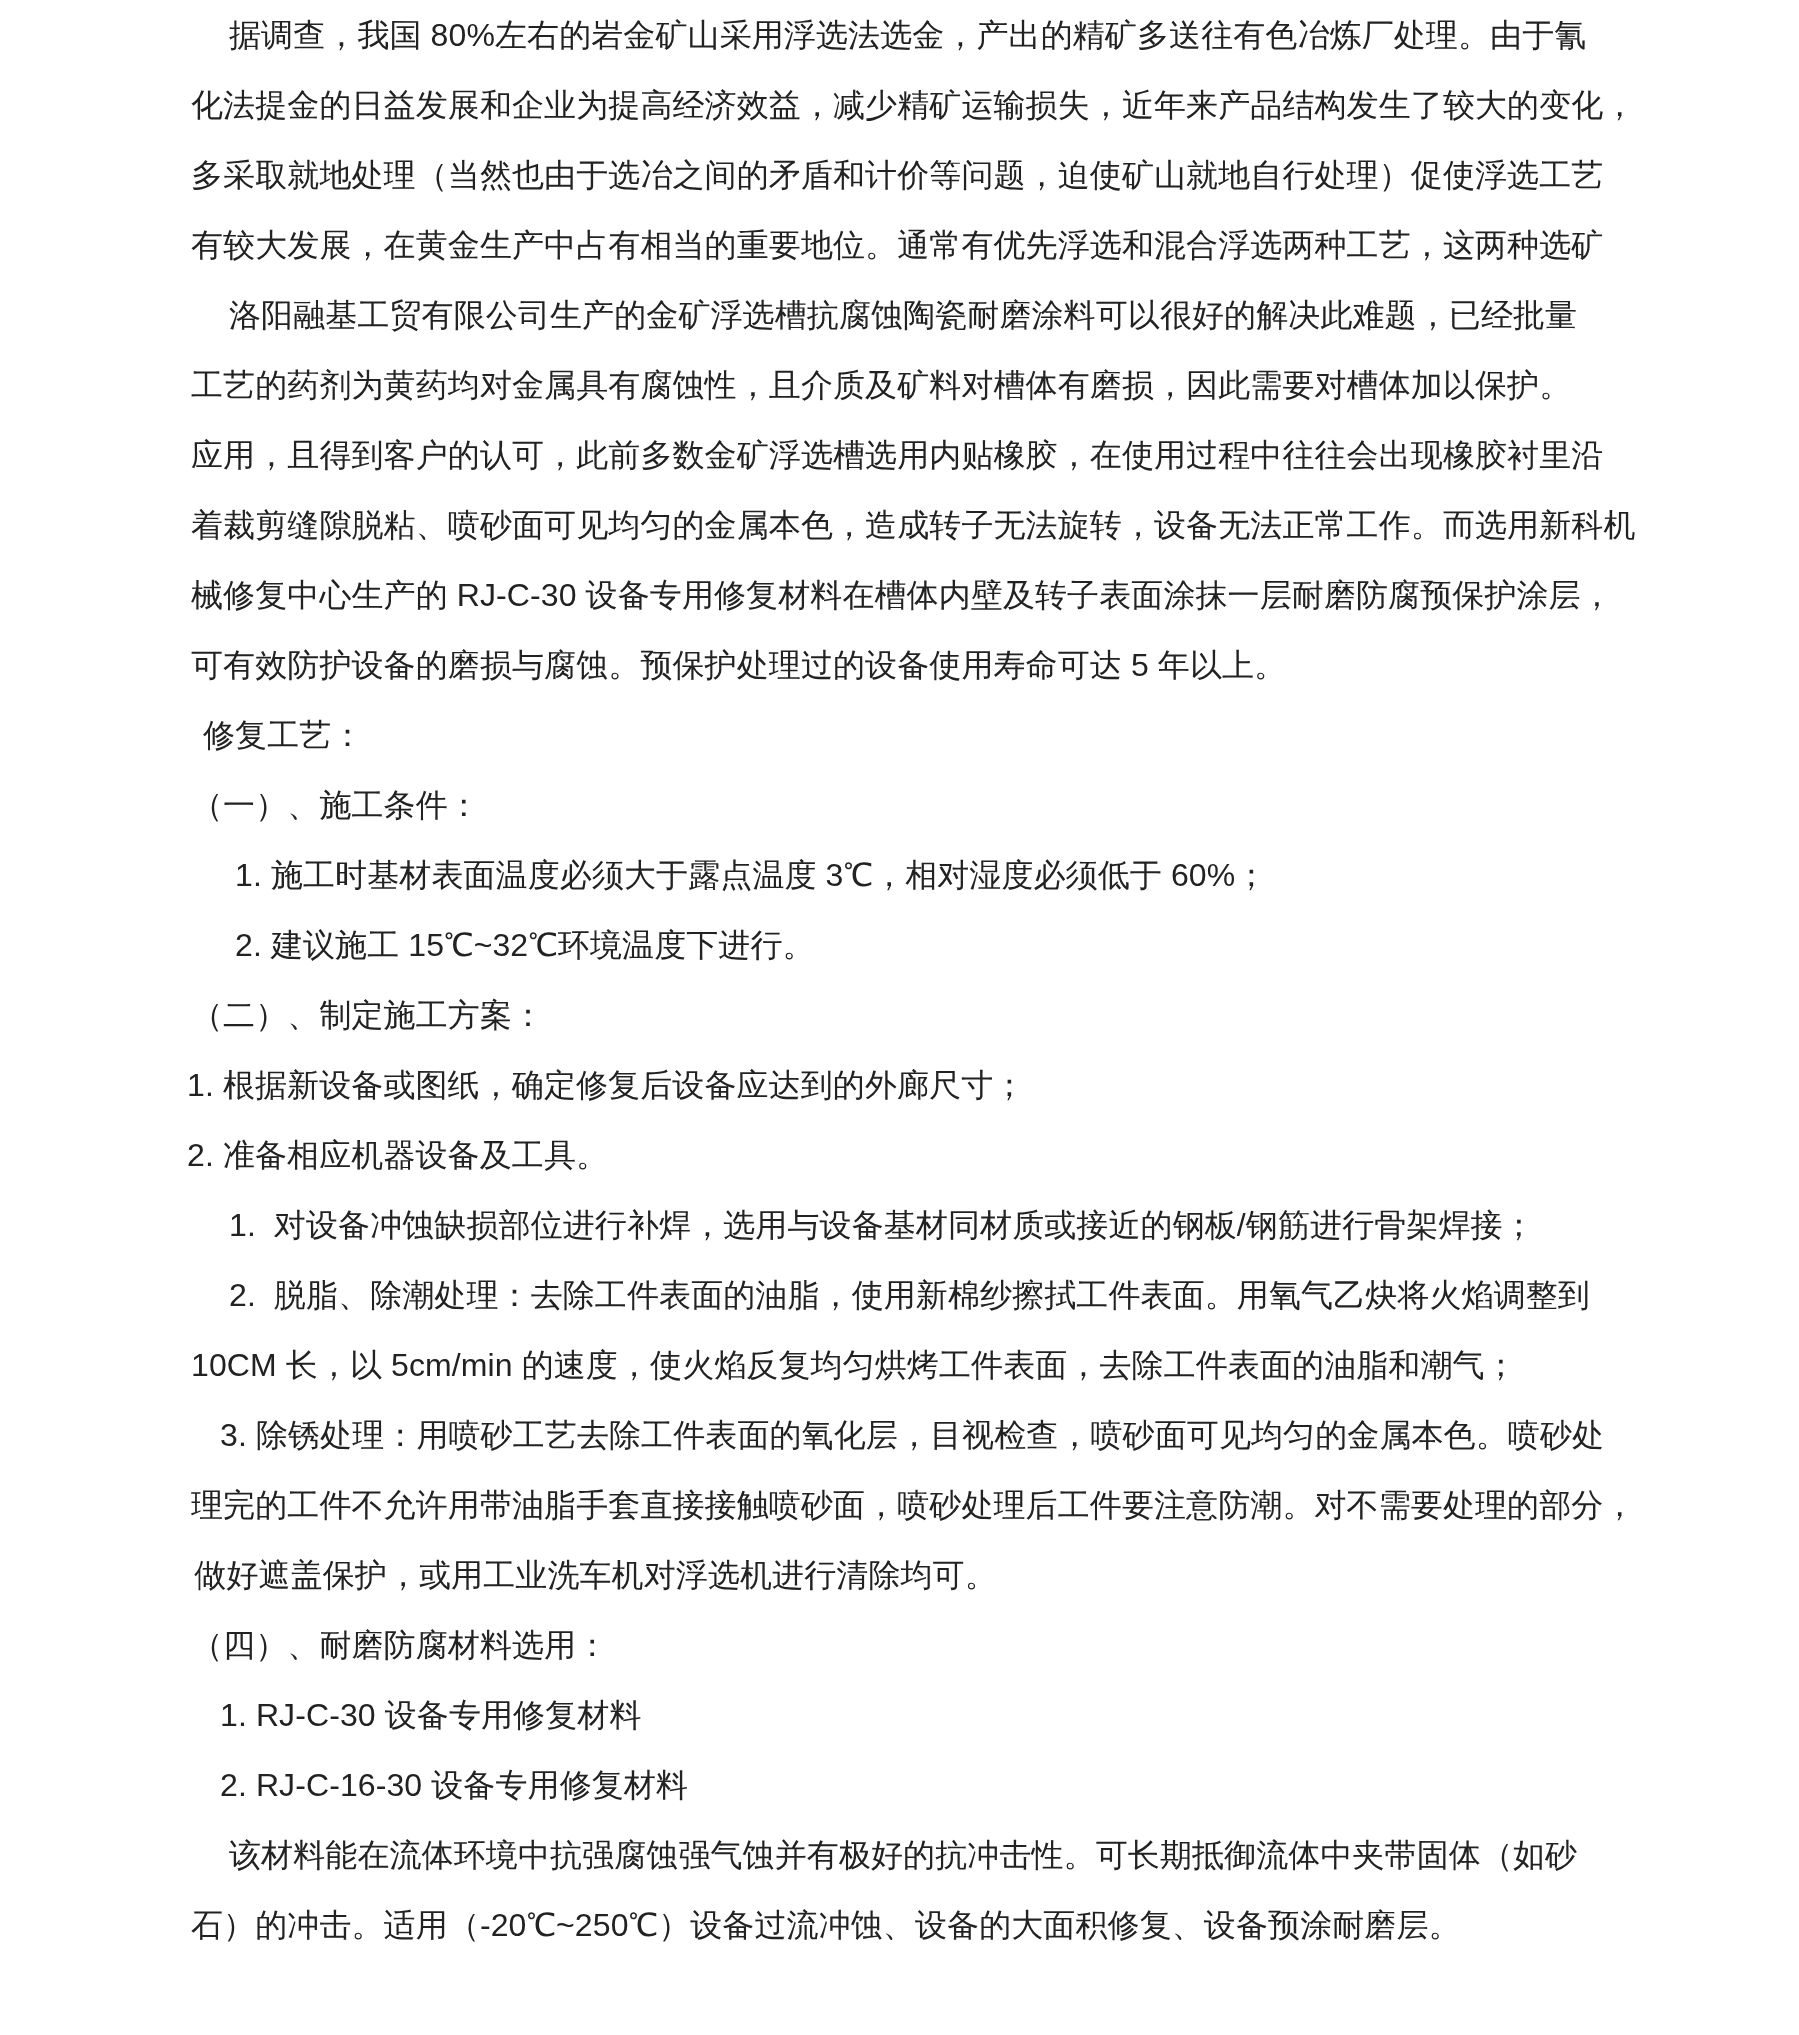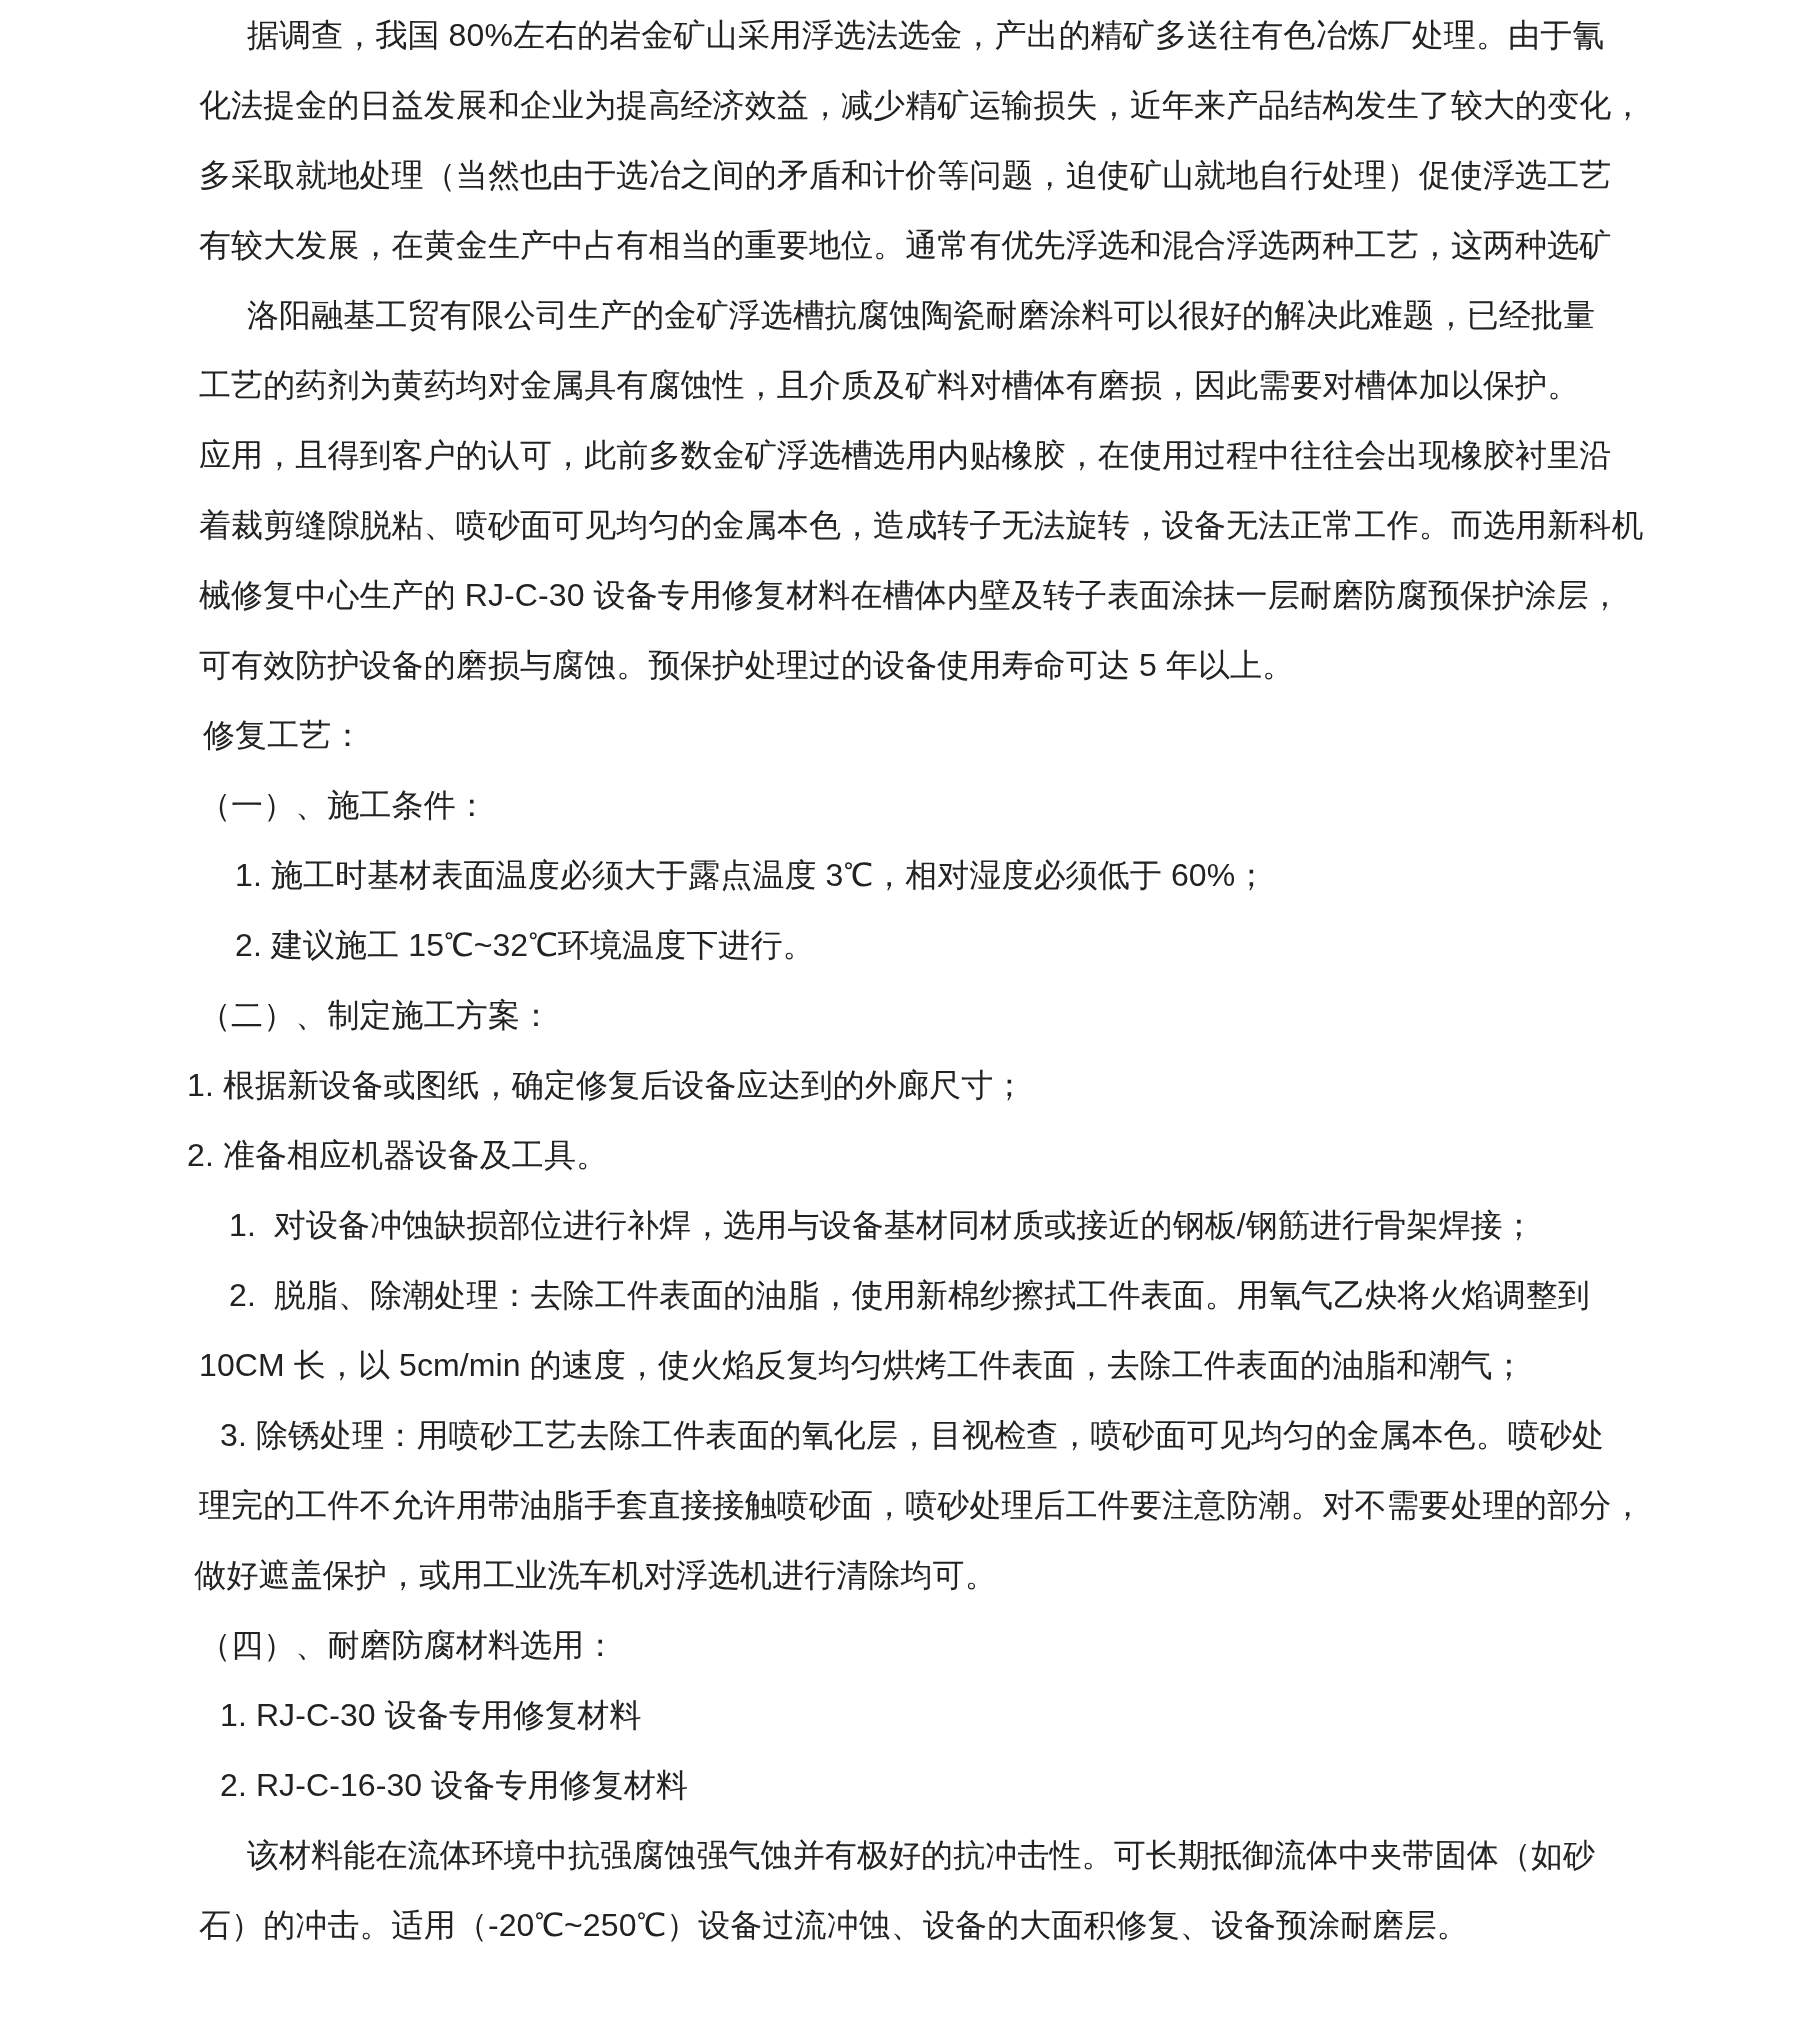--- a/index.html
+++ b/index.html
@@ -24,22 +24,22 @@
   }
   .line {
     font-size: 32px;
     line-height: 70px;
     height: 70px;
     white-space: pre;
     letter-spacing: 0.1px;
     font-weight: 400;
   }
   
-  .ind-0    { margin-left: 12px; }
-  .ind-para { margin-left: 60px; }   
+  .ind-0    { margin-left: 4px; }
+  .ind-para { margin-left: 42px; }   
   .ind-head { margin-left: 16px; }   
   .ind-a    { margin-left: 48px; }   
   .ind-b    { }   
   .ind-c    { margin-left: 42px; }   
   .ind-d    { margin-left: 33px; }   
   .ind-e    { margin-left: 7.3px; }   
 </style>
 </head>
 <body>
 

